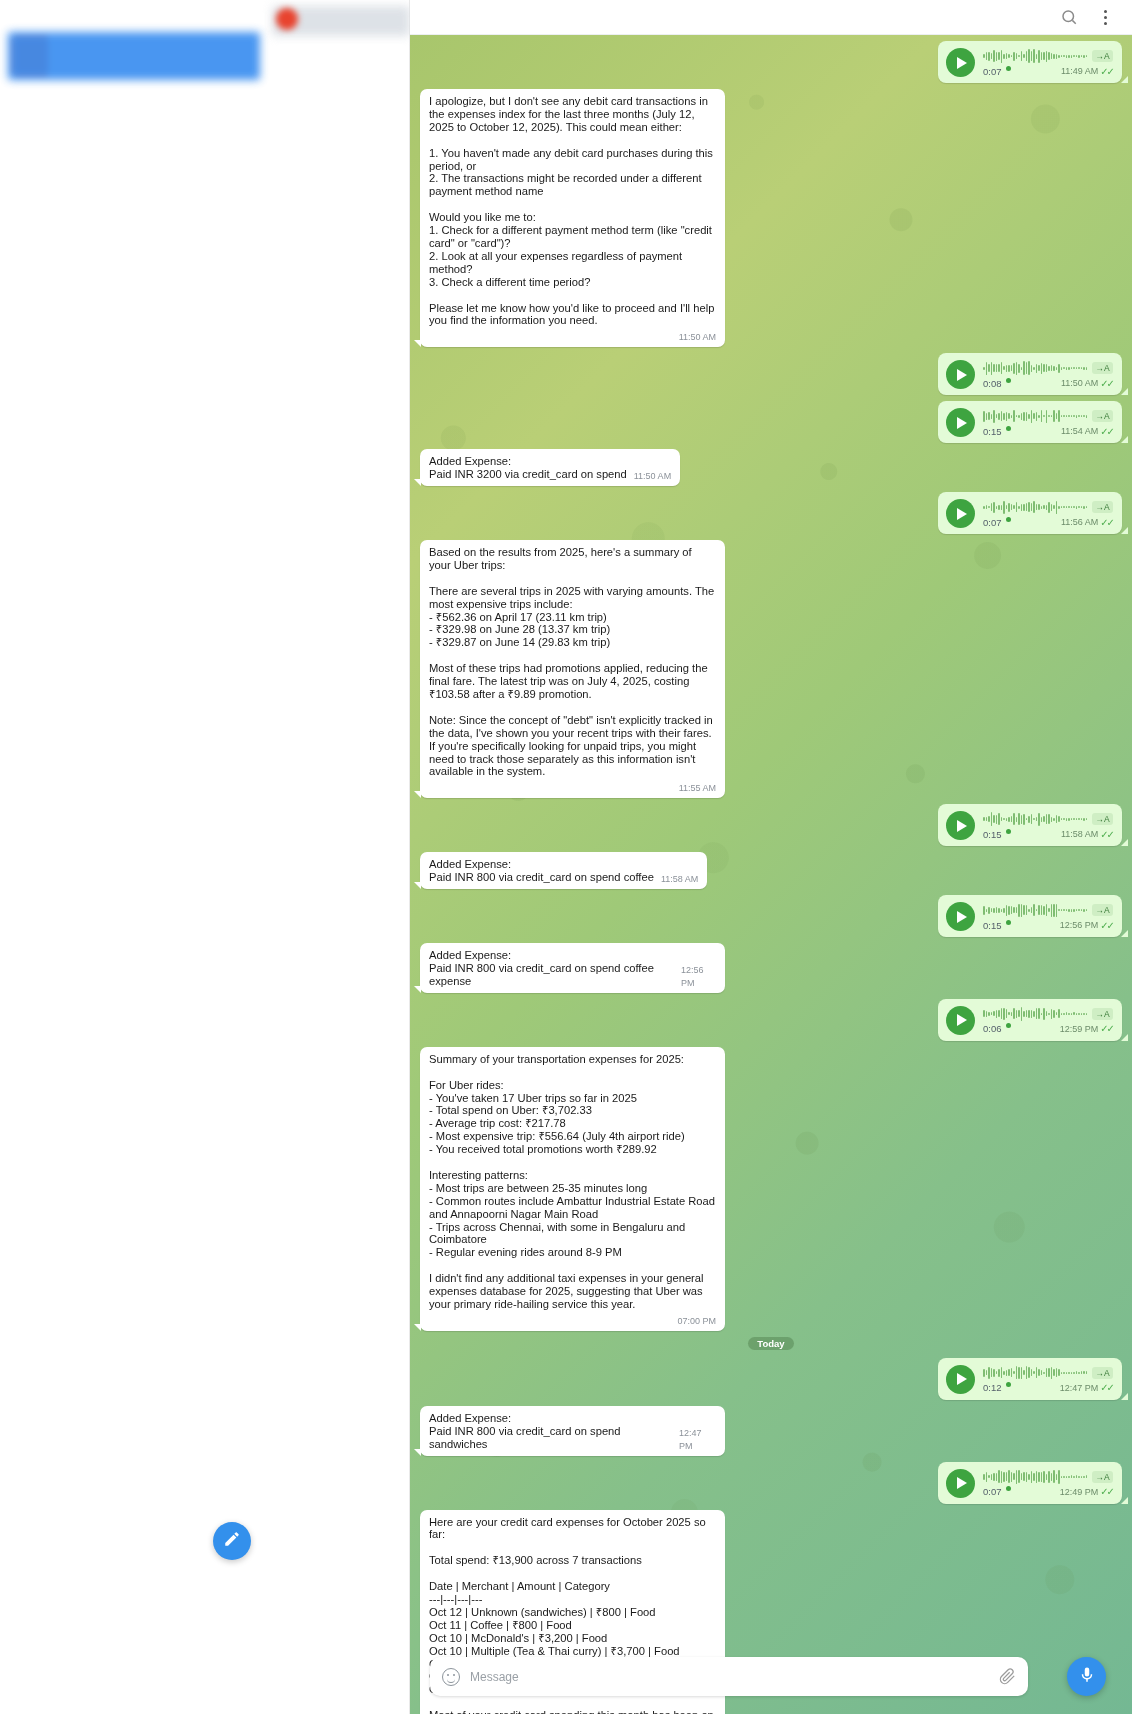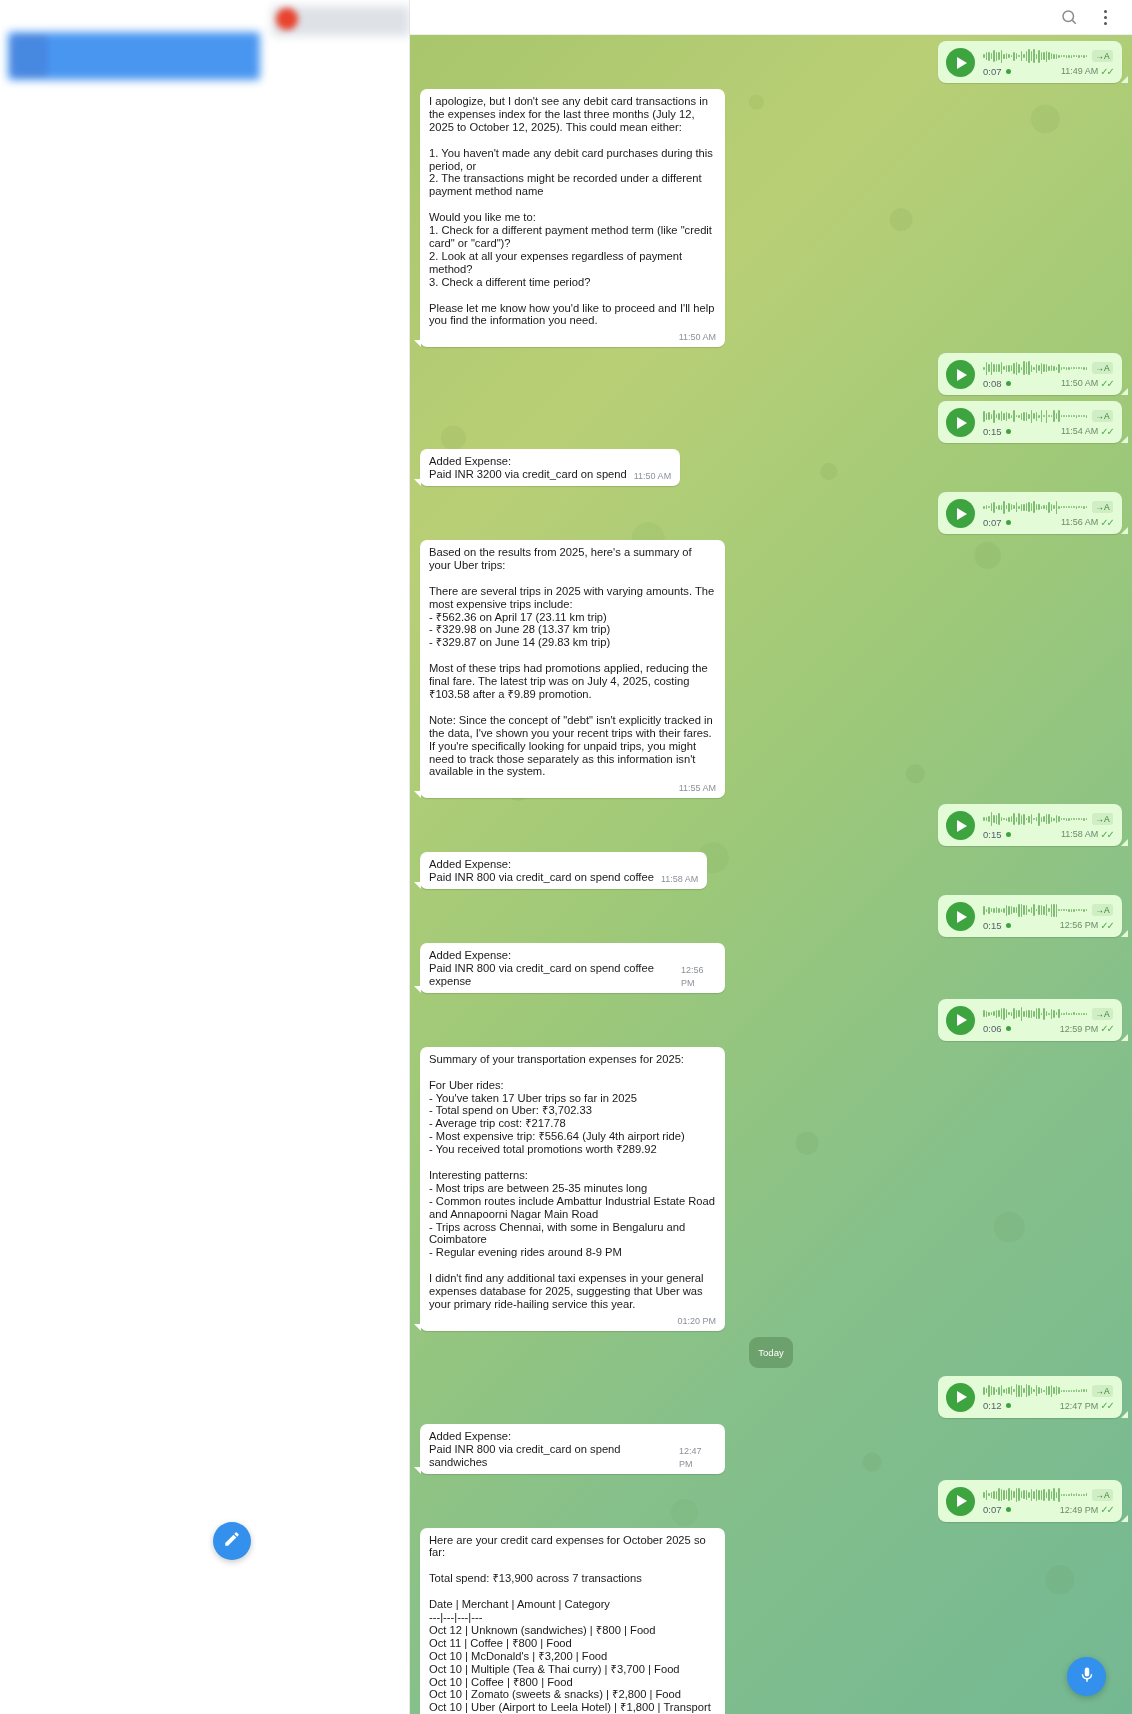--- a/index.html
+++ b/index.html
@@ -144,31 +144,31 @@
   }
   .voice-right{ flex:1; display:flex; flex-direction:column; gap:2px; min-width:0;}
   .wave-line{ display:flex; align-items:center; gap:5px; }
   .wave{ display:flex; align-items:center; gap:1px; height:15px; flex:1; }
   .wave i{ display:block; width:1.5px; background:#7fbd72; border-radius:1px; }
   .transcribe{
     flex:0 0 auto; background:#cfeec4; border-radius:3px;
     font-size:8.5px; color:#3c7c3a; padding:1px 3px; letter-spacing:.3px;
   }
   .voice-meta{ display:flex; align-items:center; justify-content:space-between; }
-  .vdur{ font-size:9.5px; color:#55606b; display:flex; align-items:center; gap:4px;}
+  .vdur{ font-size:9.5px; color:#55606b; display:flex; align-items:flex-start; gap:4px;}
   .vdur .unread{ width:5px;height:5px;border-radius:50%;background:#3ea440; display:inline-block;}
   .vtime{ font-size:9px; color:#6c8c6a; display:flex; align-items:center; gap:2px;}
   .ticks{ display:inline-block; color:#4fae4f; font-size:10px; letter-spacing:-2px; }
 
   .date-chip{
     display:flex; justify-content:center; margin:6px 0 8px 0;
   }
   .date-chip span{
     background:rgba(74,120,70,.42); color:#fff; font-size:9.5px;
-    padding:10px 9px; border-radius:9px; font-weight:normal;
+    padding:1px 9px; border-radius:9px; font-weight:bold;
   }
 
   
   .composer{
     position:absolute; left:20px; bottom:18px; width:598px; height:39px;
     background:#fff; border-radius:10px; display:flex; align-items:center;
     padding:0 12px; gap:10px; box-shadow:0 1px 3px rgba(0,0,0,.15); z-index:30;
   }
   .smiley{ width:18px;height:18px;border-radius:50%;border:1.6px solid #8d959c; position:relative; flex:0 0 18px;}
   .smiley::before{content:"";position:absolute;left:4px;top:5px;width:2px;height:2px;border-radius:50%;background:#8d959c;box-shadow:6px 0 0 #8d959c;}
@@ -676,21 +676,21 @@
 - Average trip cost: ₹217.78
 - Most expensive trip: ₹556.64 (July 4th airport ride)
 - You received total promotions worth ₹289.92
 
 Interesting patterns:
 - Most trips are between 25-35 minutes long
 - Common routes include Ambattur Industrial Estate Road and Annapoorni Nagar Main Road
 - Trips across Chennai, with some in Bengaluru and Coimbatore
 - Regular evening rides around 8-9 PM
 
-I didn't find any additional taxi expenses in your general expenses database for 2025, suggesting that Uber was your primary ride-hailing service this year.</span><span class="time">01:20 PM</span></div>
+I didn't find any additional taxi expenses in your general expenses database for 2025, suggesting that Uber was your primary ride-hailing service this year.</span><span class="time">07:00 PM</span></div>
           </div>
           <div class="date-chip">
             <span>Today</span>
           </div>
           <div class="row out">
             <div class="voice">
               <div class="play-btn"></div>
               <div class="voice-right">
                 <div class="wave-line">
                   <div class="wave">
@@ -820,20 +820,29 @@
 Oct 10 | McDonald's | ₹3,200 | Food
 Oct 10 | Multiple (Tea &amp; Thai curry) | ₹3,700 | Food
 Oct 10 | Coffee | ₹800 | Food
 Oct 10 | Zomato (sweets &amp; snacks) | ₹2,800 | Food
 Oct 10 | Uber (Airport to Leela Hotel) | ₹1,800 | Transport
 
 Most of your credit card spending this month has been on food, with one transport expense for an Uber ride.</span></div>
           </div>
         </div>
 
+      <div class="composer">
+        <span class="smiley"></span>
+        <input class="msg-input" value="" placeholder="Message" style="">
+        <span class="clip">
+          <svg viewBox="0 0 24 24">
+              <path d="M21.44 11.05l-9.19 9.19a6 6 0 01-8.49-8.49l9.19-9.19a4 4 0 015.66 5.66l-9.2 9.19a2 2 0 01-2.83-2.83l8.49-8.48"></path>
+            </svg>
+        </span>
+      </div>
       <div class="mic-btn">
         <span>
           <svg viewBox="0 0 24 24">
               <path d="M12 14a3 3 0 003-3V5a3 3 0 00-6 0v6a3 3 0 003 3zm5-3a5 5 0 01-10 0H5a7 7 0 006 6.92V21h2v-3.08A7 7 0 0019 11h-2z"></path>
             </svg>
         </span>
       </div>
     </div>
 
   </div>

